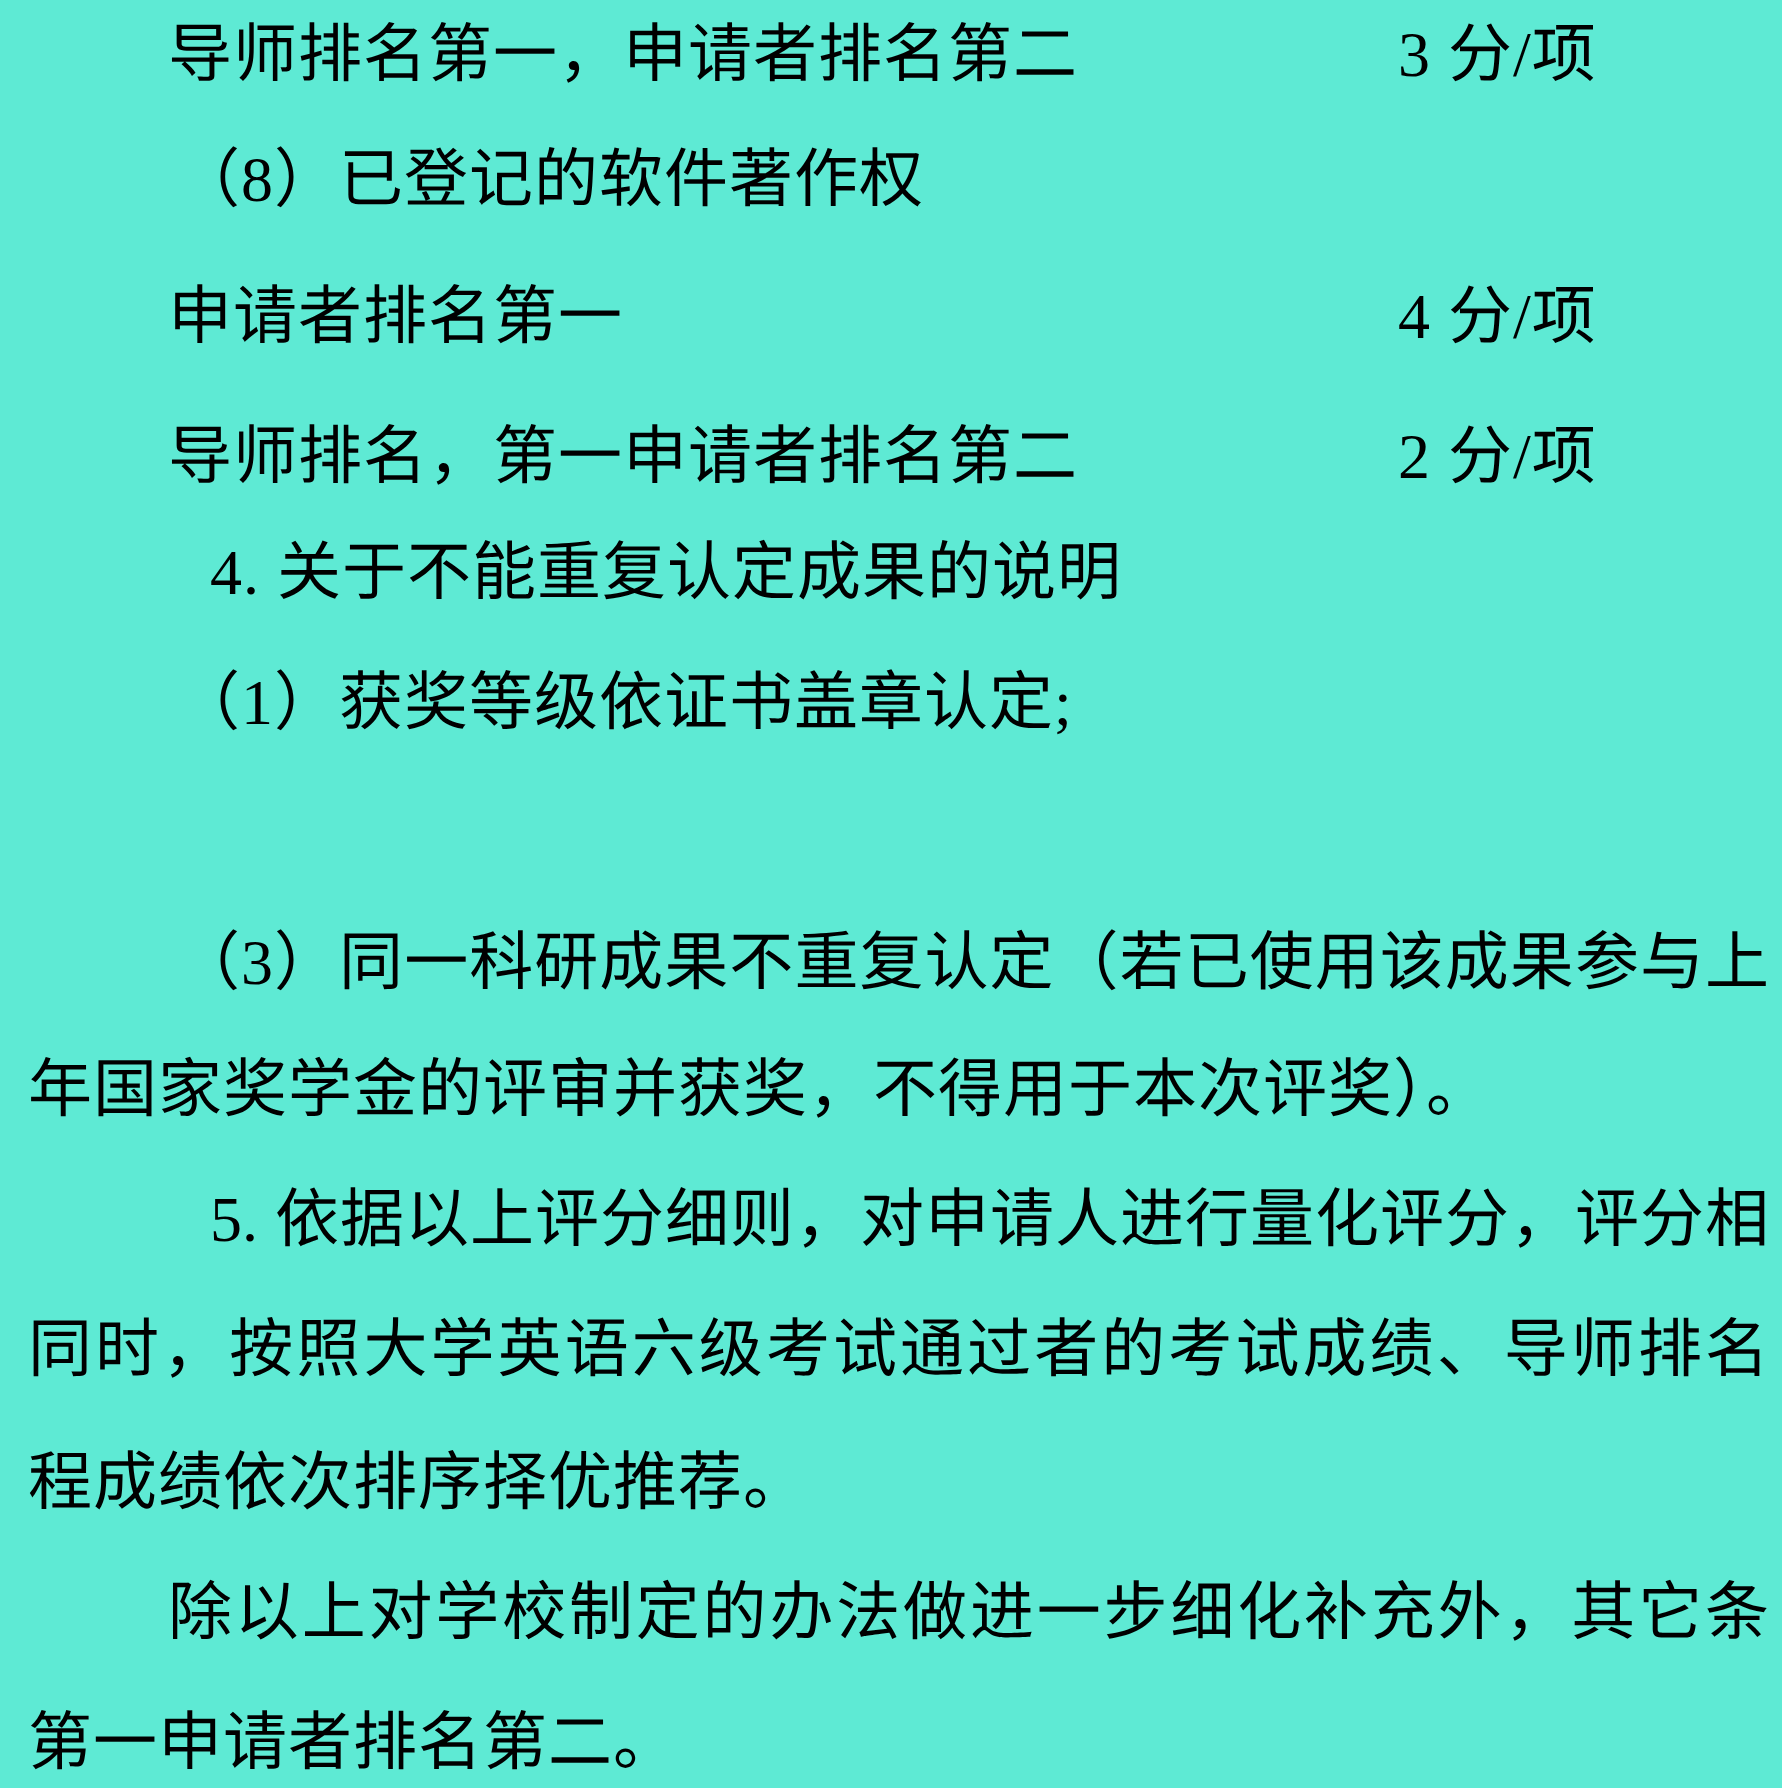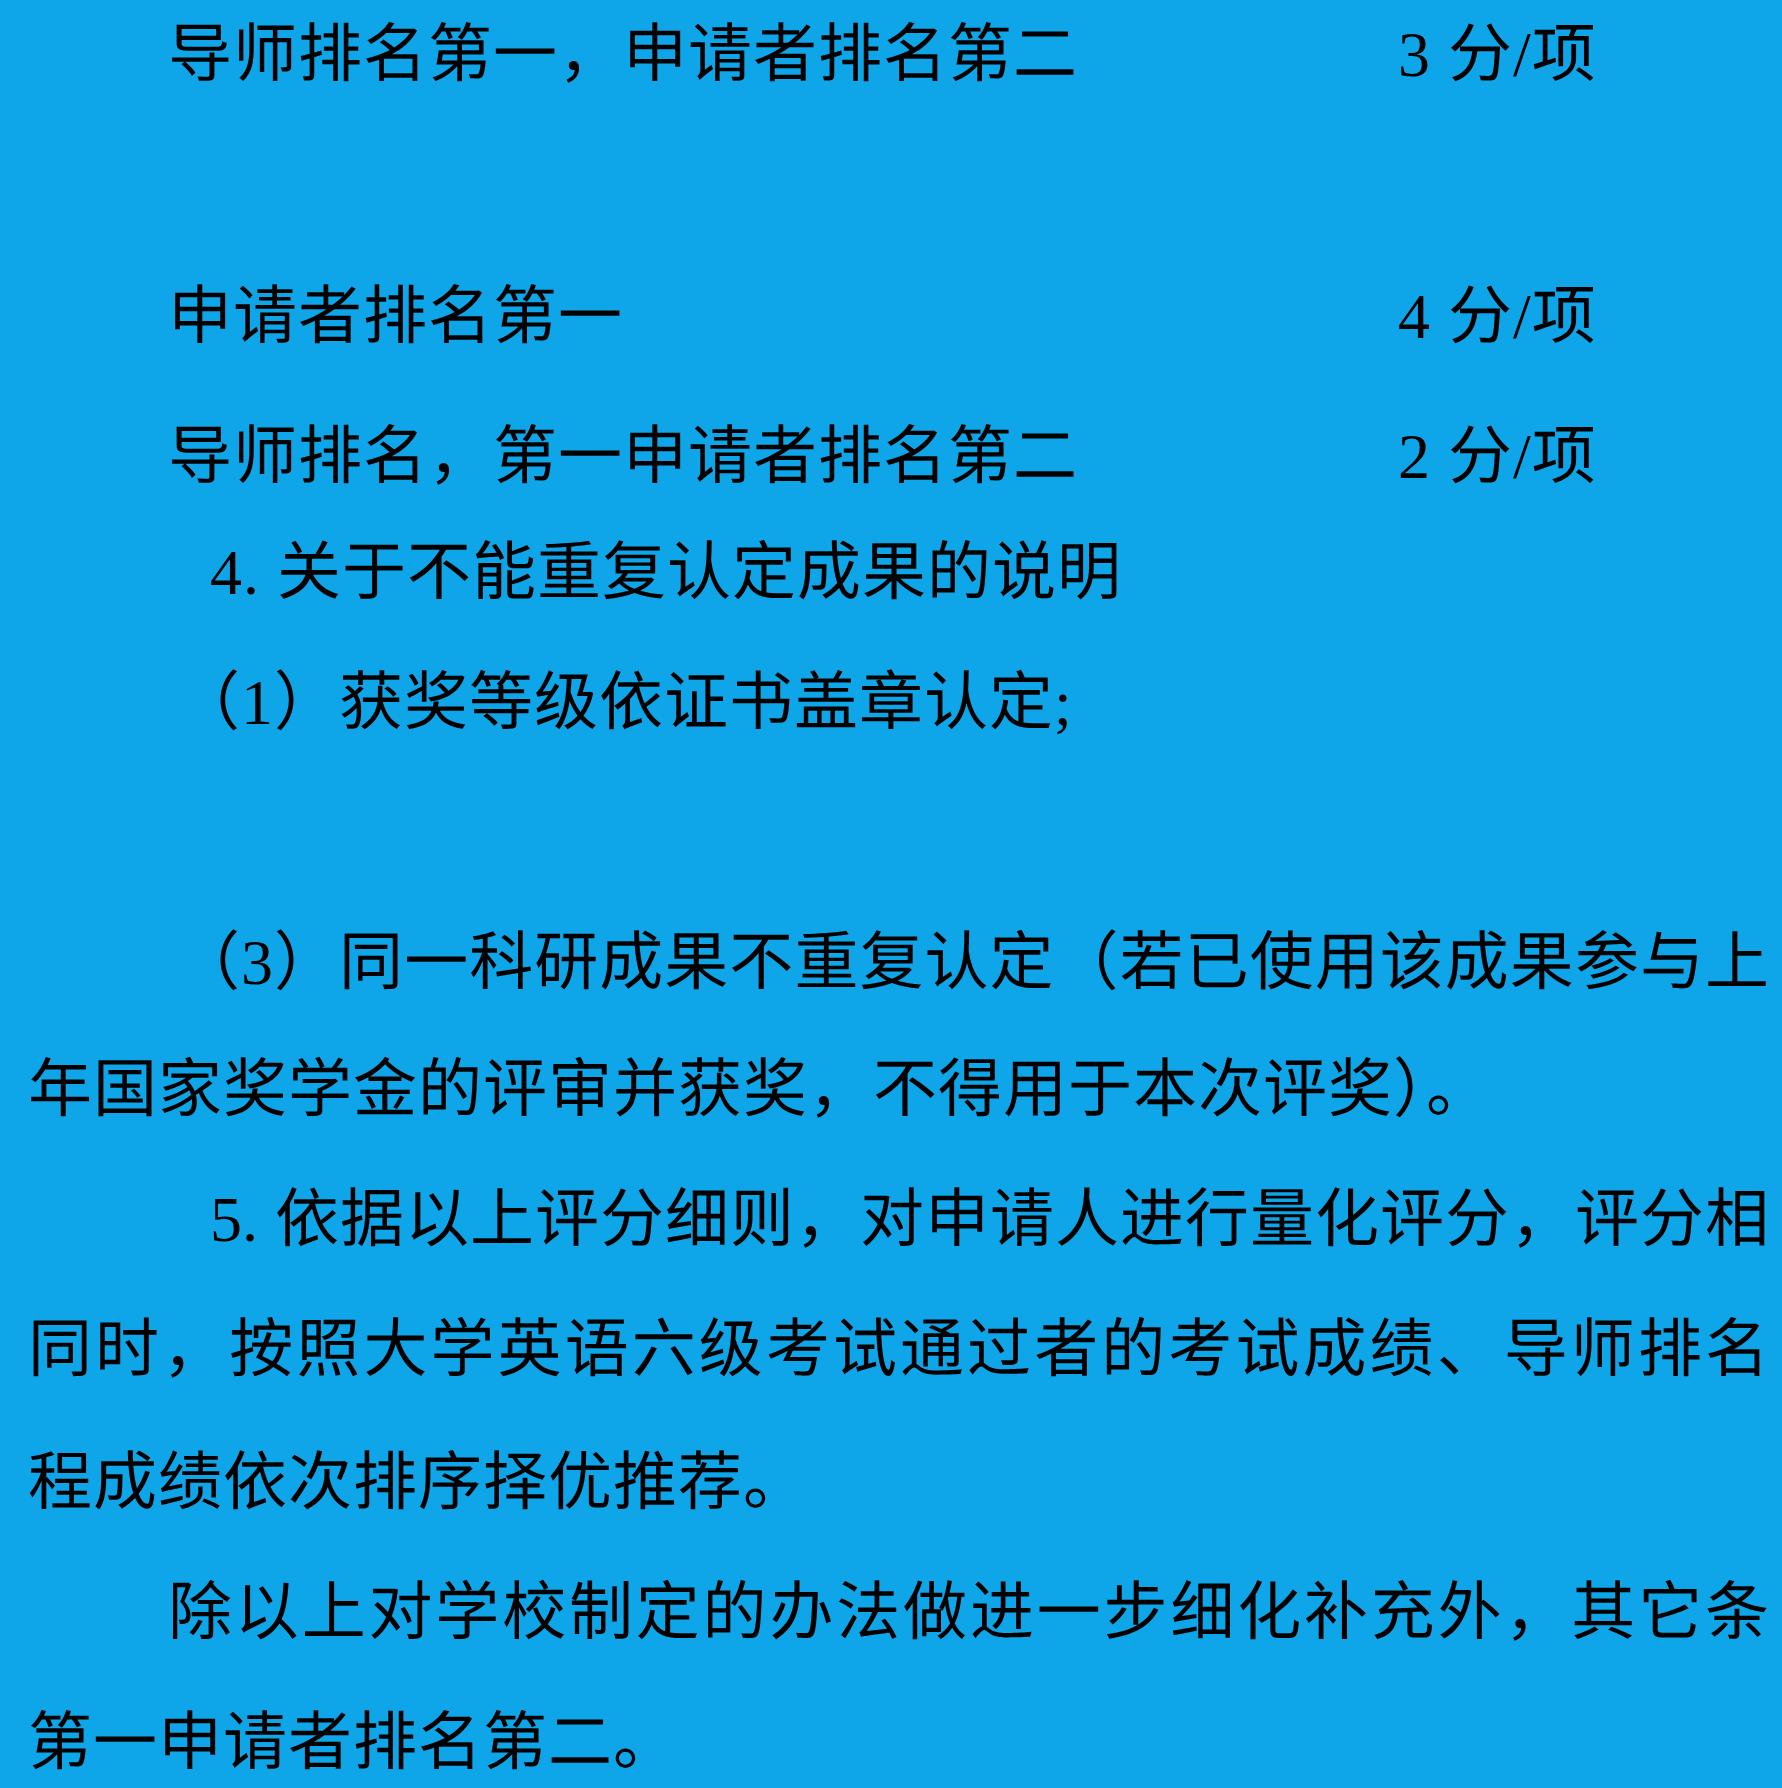--- a/index.html
+++ b/index.html
@@ -1,20 +1,20 @@
 <!DOCTYPE html>
 <html lang="zh-CN"><head>
 <meta charset="utf-8">
 <style>
   html, body { margin: 0; padding: 0; background: #ffffff; }
   .page {
     position: relative;
     width: 1782px;
     height: 1788px;
-    background: #0ea5e9;
+    background: #5eead4;
     color: #000000;
     font-family: "Liberation Serif", "DejaVu Serif", serif;
     font-size: 64px;
     overflow: hidden;
   }
   .line {
     position: absolute;
     left: 0;
     right: 0;
     height: 130px;
@@ -46,20 +46,23 @@
 </head>
 <body>
 
 <div class="page">
 
   <div class="line ind-para" style="top:-10px">
     <span>导师排名第一，申请者排名第二</span>
     <span class="score">3 分/项</span>
   </div>
 
+  <div class="line ind-paren" style="top:115px">
+    <span>（8）已登记的软件著作权</span>
+  </div>
 
   <div class="line ind-para" style="top:252px">
     <span>申请者排名第一</span>
     <span class="score">4 分/项</span>
   </div>
 
   <div class="line ind-para" style="top:392px">
     <span>导师排名，第一申请者排名第二</span>
     <span class="score">2 分/项</span>
   </div>

